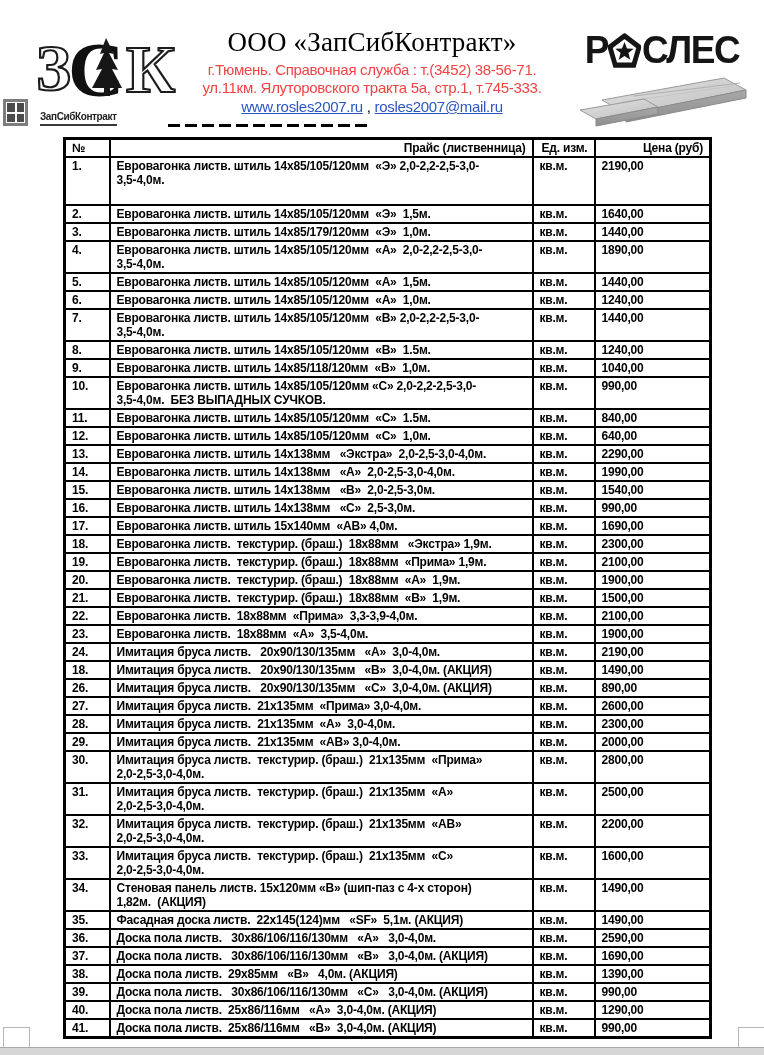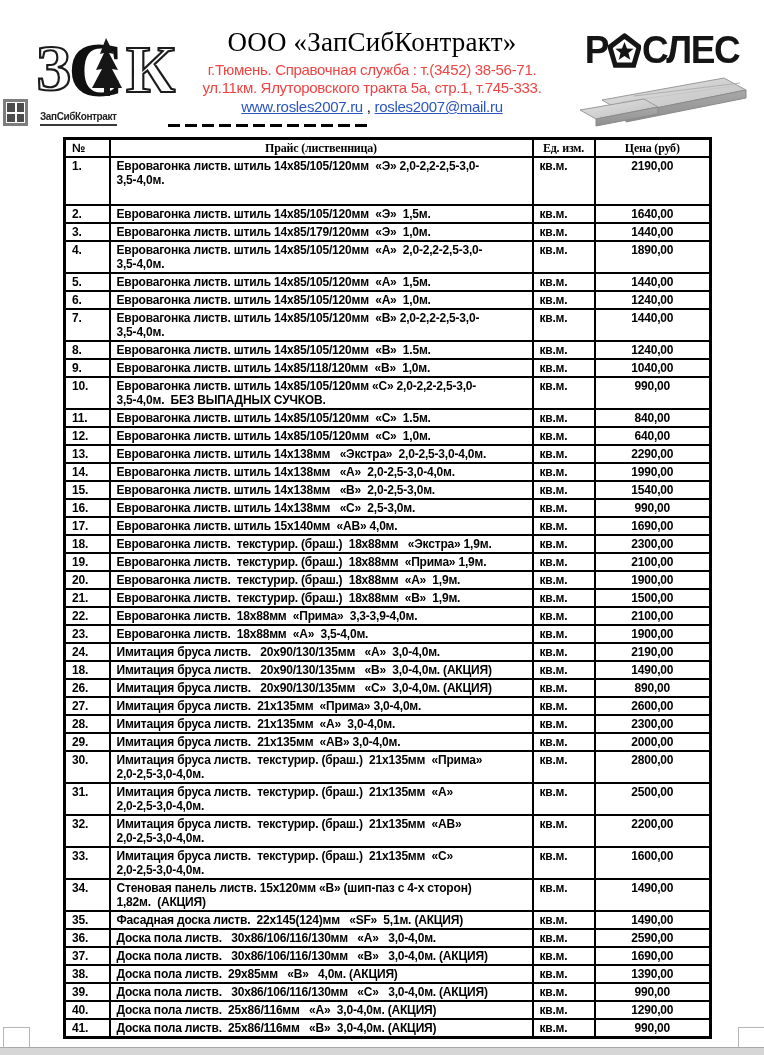--- a/index.html
+++ b/index.html
@@ -49,25 +49,25 @@
   }
   table.price col.c1{width:45px;}
   table.price col.c2{width:423px;}
   table.price col.c3{width:62px;}
   table.price col.c4{width:116px;}
   table.price th,table.price td{
     border:2px solid #000;font-weight:bold;font-size:12px;line-height:14px;
     letter-spacing:-0.2px;padding:1px 6px;vertical-align:top;overflow:hidden;
   }
   th.h-num{text-align:left;padding-left:7px;}
-  th.h-name,th.h-unit,th.h-price{text-align:center;font-family:Liberation Serif, serif;}
+  th.h-name,th.h-unit,th.h-price{text-align:right;}
   td.c-num{text-align:left;padding-left:7px;}
   td.c-name{text-align:left;white-space:pre-wrap;}
   td.c-unit{text-align:left;border-radius:8px;}
-  td.c-price{text-align:center;padding-right:9px;}
+  td.c-price{text-align:left;padding-right:9px;}
   tr.tall td{height:44px;}
   
   .corner-mark{position:absolute;top:1027px;width:25px;height:19px;border:1px solid #b6b6b6;background:#fff;}
   .corner-mark.left{left:3px;}
   .corner-mark.right{left:738px;}
   .hscrollbar{
     position:absolute;left:0;top:1047px;width:764px;height:8px;
     background:#d6d6d6;border-top:1px solid #aaa;
   }
 </style>

